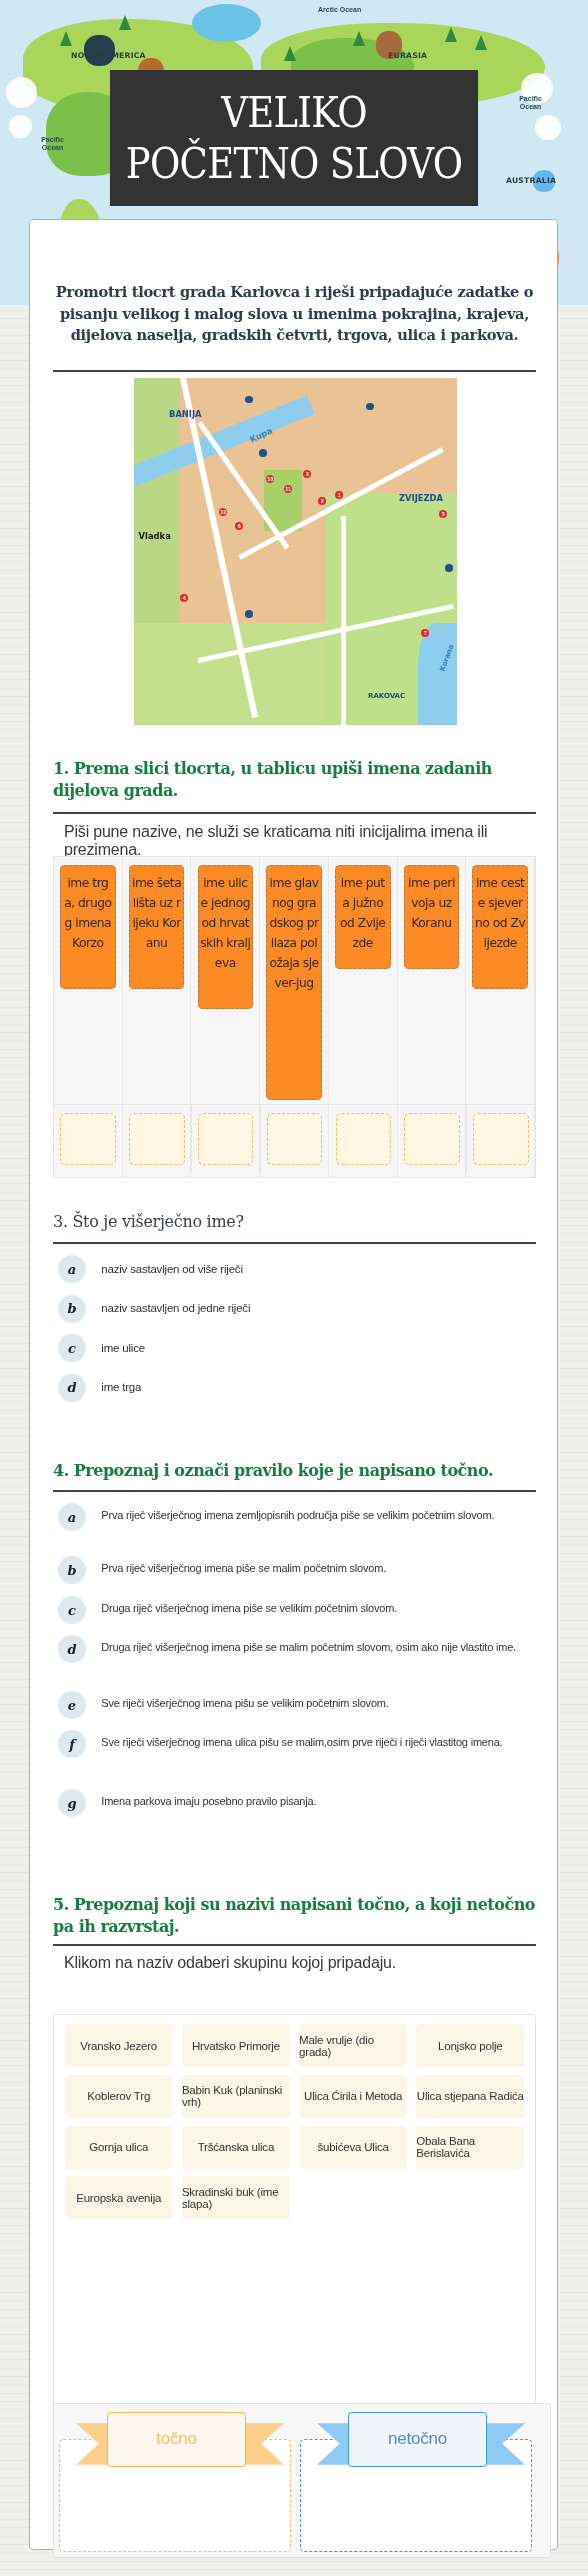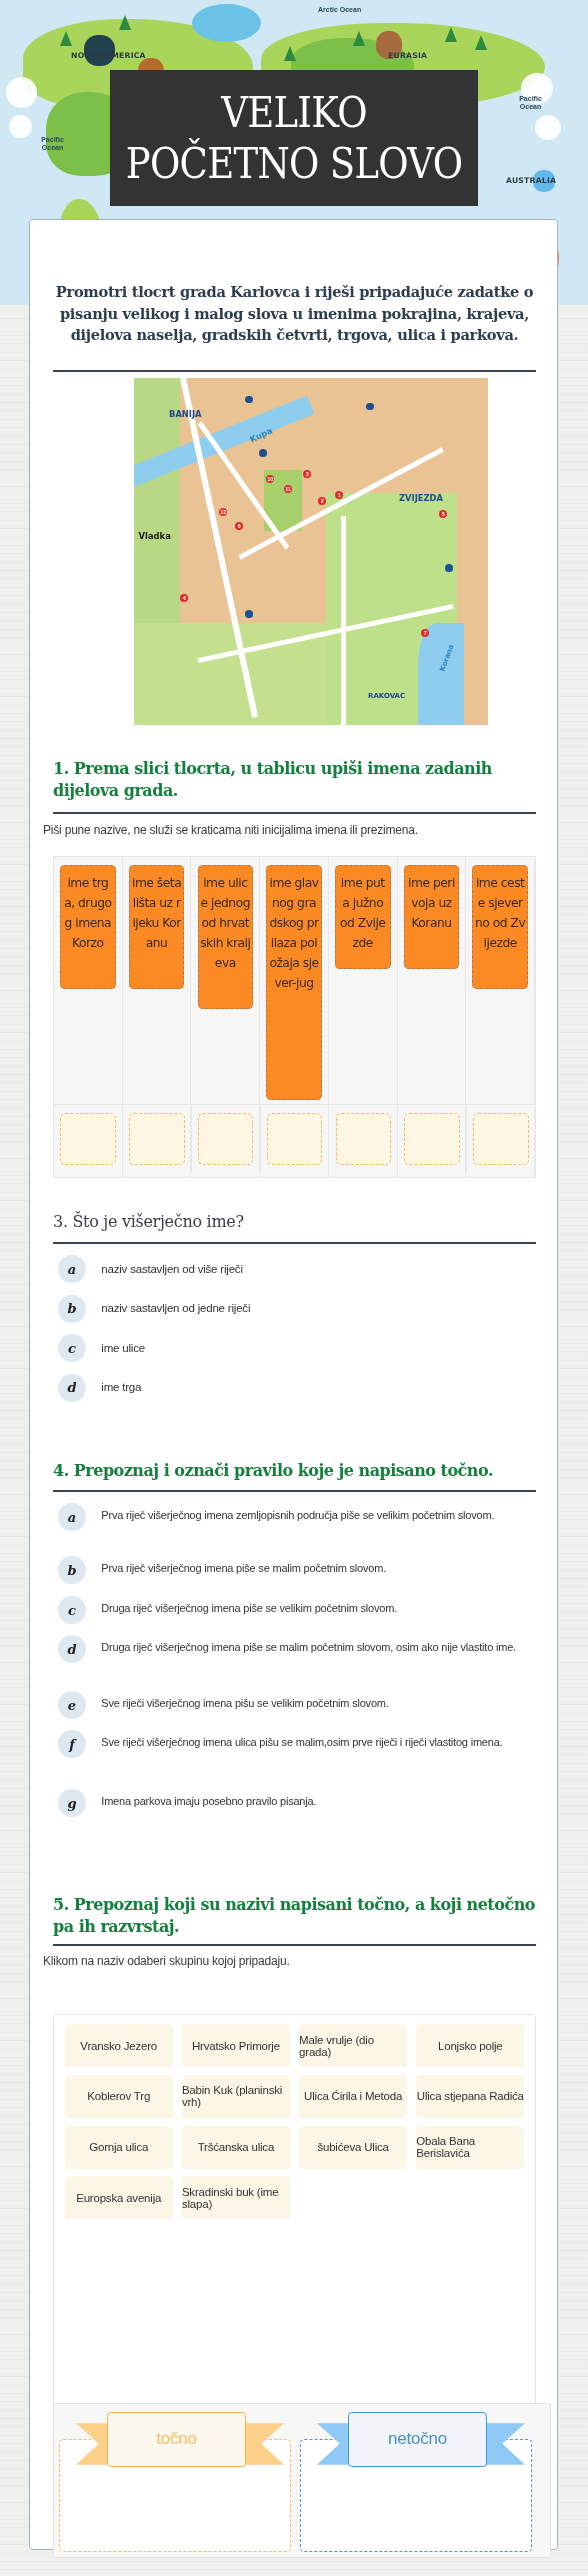--- a/index.html
+++ b/index.html
@@ -41,39 +41,39 @@
       background: #ffffff; border: 0.8px solid #9ab3c1; border-radius: 4.6px;
     }
     .intro {
       position: absolute; left: 23px; top: 61px; width: 483px;
       font-family: "DejaVu Serif", serif; font-weight: bold; font-size: 14.6px; line-height: 21.5px;
       color: #2e3e4e; text-align: center; letter-spacing: -0.3px;
     }
     .rule { position: absolute; height: 1.5px; background: #3a4450; }
 
     .plan-map {
-      position: absolute; left: 104px; top: 158px; width: 354px; height: 347px;
+      position: absolute; left: 104px; top: 158px; width: 323px; height: 347px;
       background: #e9c394; overflow: hidden;
     }
     .plan-map .river { position: absolute; background: #8fcdee; }
     .plan-map .park { position: absolute; background: #a8d06a; }
     .plan-map .road { position: absolute; background: #ffffff; }
     .plan-map .dist { position: absolute; font-size: 8.4px; font-weight: bold; color: #234a8a; font-family: "DejaVu Sans", sans-serif; }
     .plan-map .pin { position: absolute; width: 8.4px; height: 8.4px; border-radius: 50%; background: #e02a2a; color: #fff; font-size: 5.4px; text-align: center; line-height: 8.4px; font-weight: bold;}
     .plan-map .poi { position: absolute; width: 7.7px; height: 7.7px; border-radius: 50%; background: #1f4f8f; }
 
     .sec-title {
       position: absolute; left: 23px; width: 483px;
       font-family: "DejaVu Serif", serif; font-weight: bold; font-size: 16px; line-height: 22px;
       color: #15803d; letter-spacing: -0.5px;
     }
     .sec-title.light { font-weight: normal; color: #3a3f45; letter-spacing: -0.3px; }
     .instr {
-      position: absolute; left: 13px; width: 483px;
-      font-size: 12px; color: #3b3b3b; letter-spacing: -0.2px;
+      position: absolute; left: 34px; width: 483px;
+      font-size: 16px; color: #3b3b3b; letter-spacing: -0.2px;
     }
 
     
     .dd-table {
       position: absolute; left: 23px; top: 636px; width: 483px; height: 322px;
       border: 0.8px solid #e6e6e6; background: #f6f6f6; display: flex;
     }
     .dd-col { flex: 1; border-right: 0.8px solid #e8e8e8; position: relative; }
     .dd-col:last-child { border-right: none; }
     .dd-tile {

